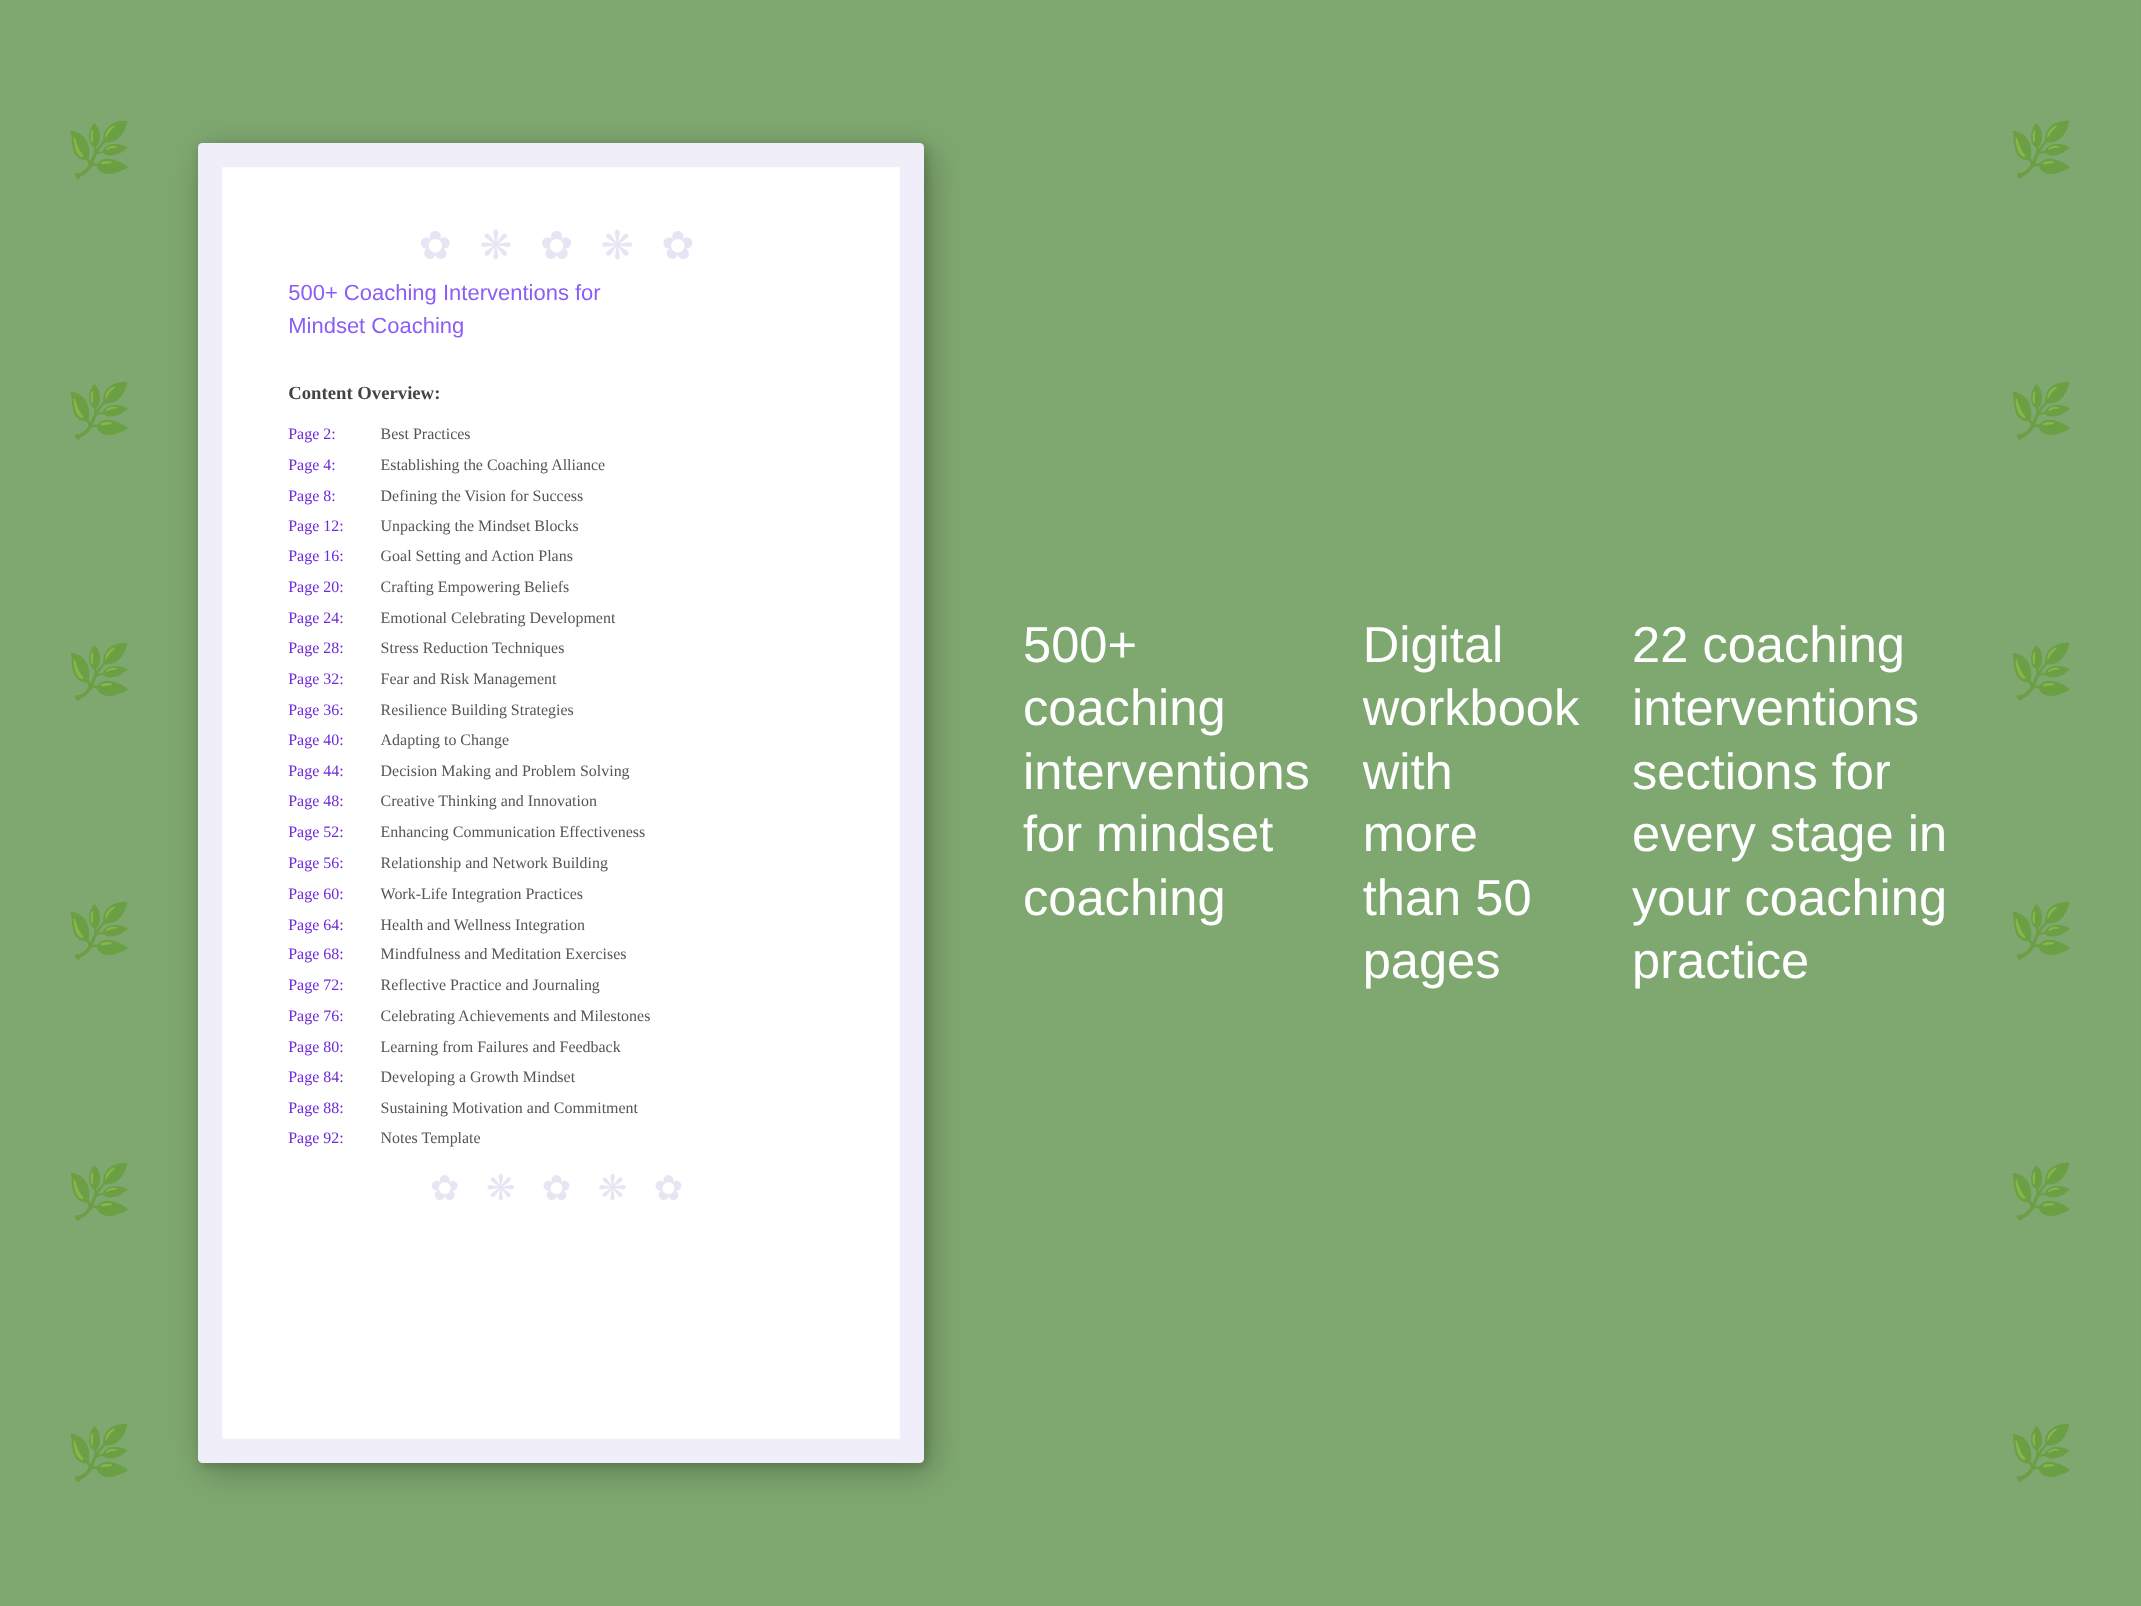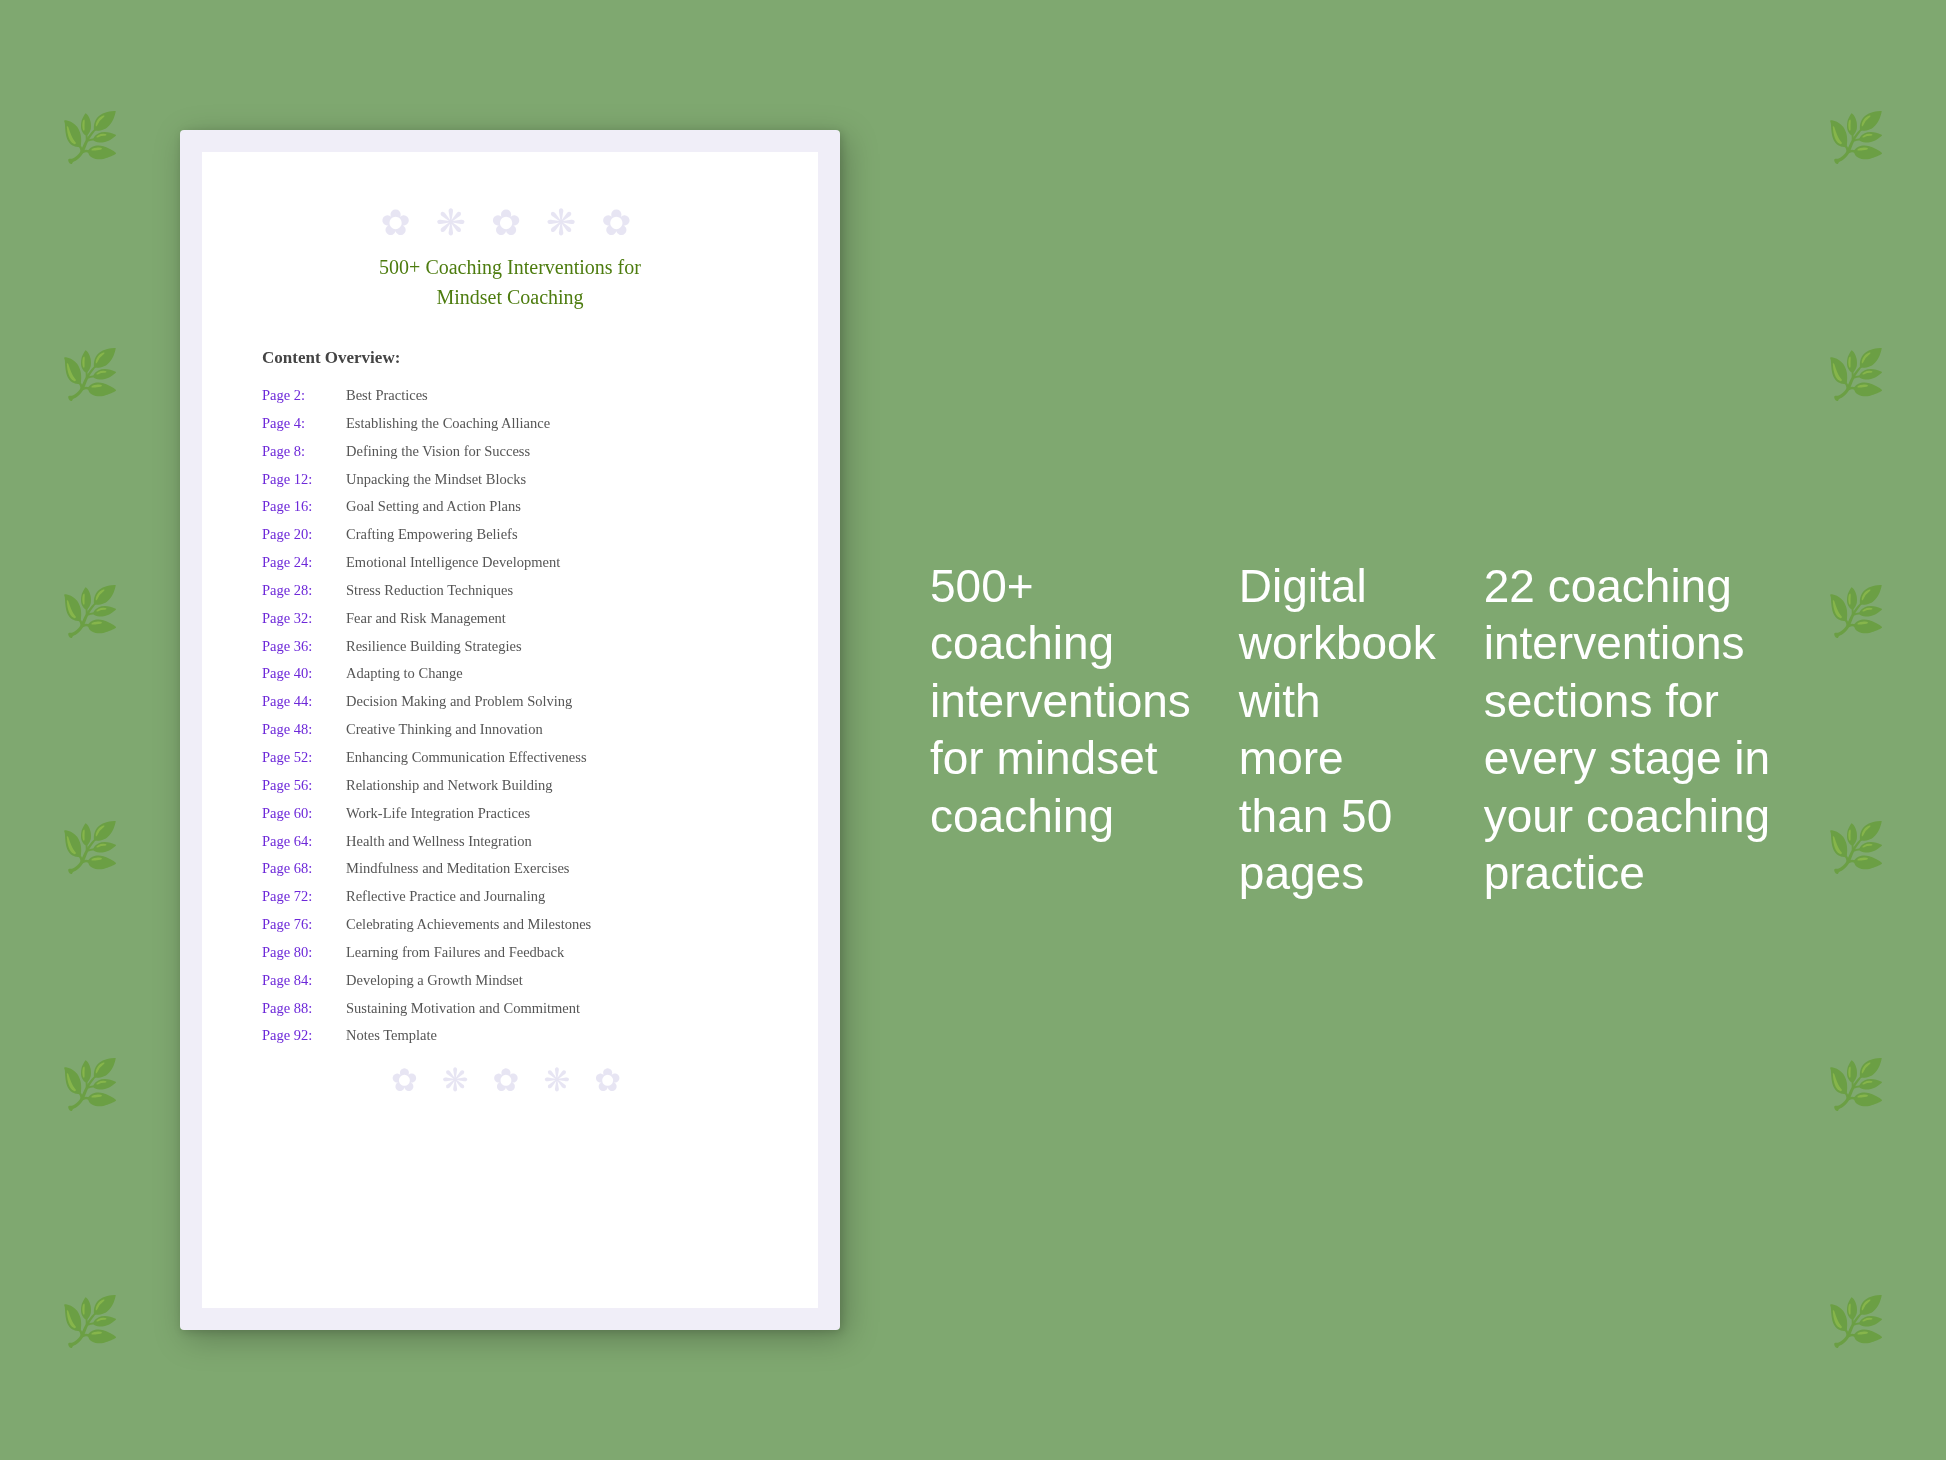--- a/index.html
+++ b/index.html
@@ -88,27 +88,26 @@
     .doc-decoration-bottom {
       text-align: center;
       color: #d0cce8;
       font-size: 32px;
       margin-top: 16px;
       letter-spacing: 8px;
       opacity: 0.5;
     }
 
     .doc-title {
-      text-align: center;
       font-size: 20px;
-      color: #4d7c0f;
+      color: #8b5cf6;
       font-weight: normal;
       margin-bottom: 36px;
       line-height: 1.5;
-      font-family: Liberation Serif, serif;
+      font-family: Liberation Sans, sans-serif;
     }
 
     .doc-subtitle {
       font-size: 17px;
       color: #444;
       font-weight: bold;
       margin-bottom: 18px;
       font-family: Georgia, serif;
     }
 
@@ -209,21 +208,21 @@
         <li class="toc-item">
           <span class="toc-page">Page 16:</span>
           <span class="toc-title">Goal Setting and Action Plans</span>
         </li>
         <li class="toc-item">
           <span class="toc-page">Page 20:</span>
           <span class="toc-title">Crafting Empowering Beliefs</span>
         </li>
         <li class="toc-item">
           <span class="toc-page">Page 24:</span>
-          <span class="toc-title">Emotional Intelligence Development</span>
+          <span class="toc-title">Emotional Celebrating Development</span>
         </li>
         <li class="toc-item">
           <span class="toc-page">Page 28:</span>
           <span class="toc-title">Stress Reduction Techniques</span>
         </li>
         <li class="toc-item">
           <span class="toc-page">Page 32:</span>
           <span class="toc-title">Fear and Risk Management</span>
         </li>
         <li class="toc-item">

